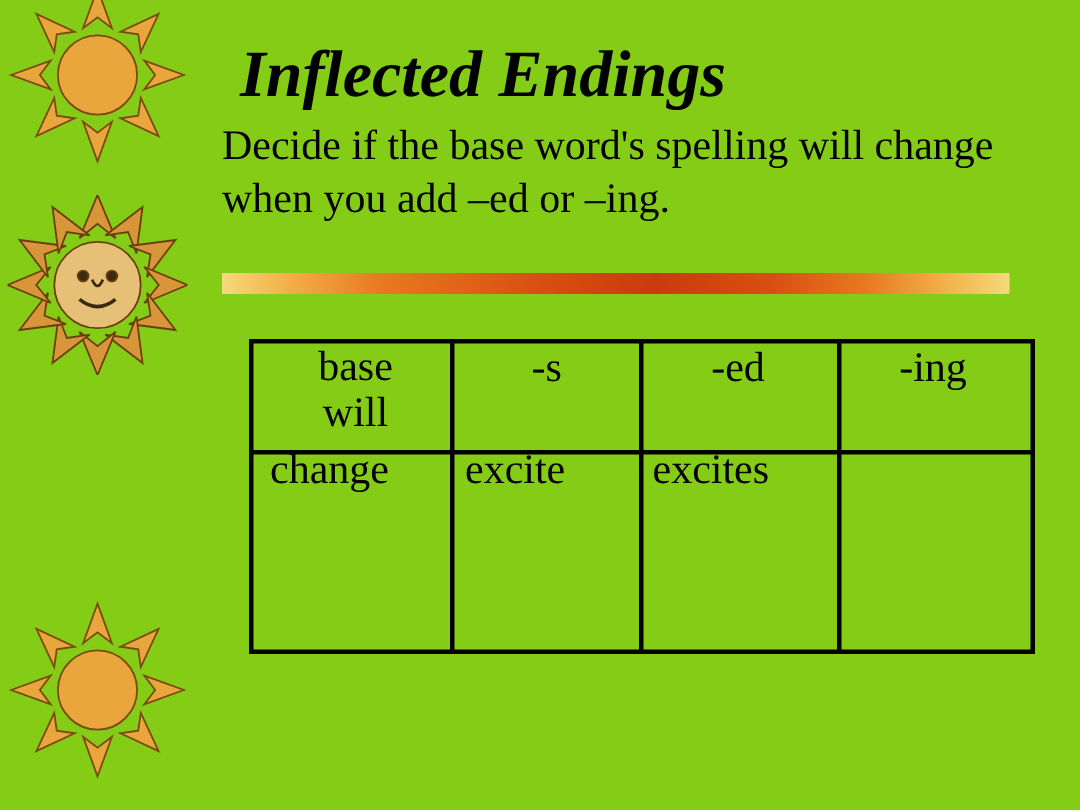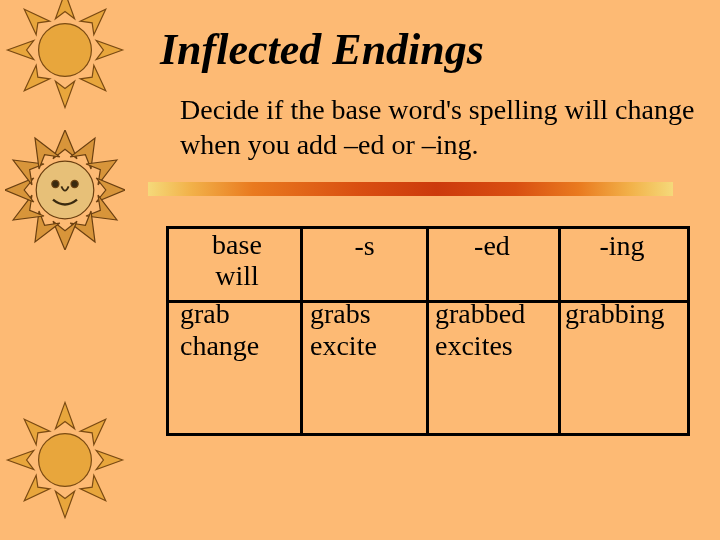--- a/index.html
+++ b/index.html
@@ -8,21 +8,21 @@
     width: 720px;
     height: 540px;
     overflow: hidden;
     font-family: "Times New Roman", Times, serif;
     background: #f5d97a;
   }
   .slide {
     position: relative;
     width: 720px;
     height: 540px;
-    background: #fdba74;
+    background: #84cc16;
   }
   
   .left-band {
     position: absolute;
     left: 0;
     top: 0;
     width: 130px;
     height: 540px;
   }
   .sun {
@@ -41,26 +41,25 @@
     left: 160px;
     top: 24px;
     font-size: 44px;
     font-style: italic;
     font-weight: bold;
     color: #000;
   }
   .subtitle {
     position: absolute;
     left: 148px;
-    top: 92px;
+    top: 80px;
     width: 540px;
     font-size: 28px;
     line-height: 1.25;
     color: #000;
-    margin-left: 32px;
   }
 
   
   .sep {
     position: absolute;
     left: 148px;
     top: 182px;
     width: 525px;
     height: 14px;
     background: linear-gradient(to right,
@@ -213,26 +212,20 @@
         <span class="two-line">will</span>
       </th>
       <th class="hdr">-s</th>
       <th class="hdr">-ed</th>
       <th class="hdr">-ing</th>
     </tr>
     <tr style="height:6px">
           <td colspan="4"></td>
         </tr>
     <tr>
-      <td class="lft">grab</td>
-      <td class="lft">grabs</td>
-      <td class="lft">grabbed</td>
-      <td class="lft">grabbing</td>
-    </tr>
-    <tr>
       <td class="lft">change</td>
       <td class="lft">excite</td>
       <td class="lft">excites</td>
       <td class="lft"></td>
     </tr>
   </tbody>
     </table>
 
 </div>
 

